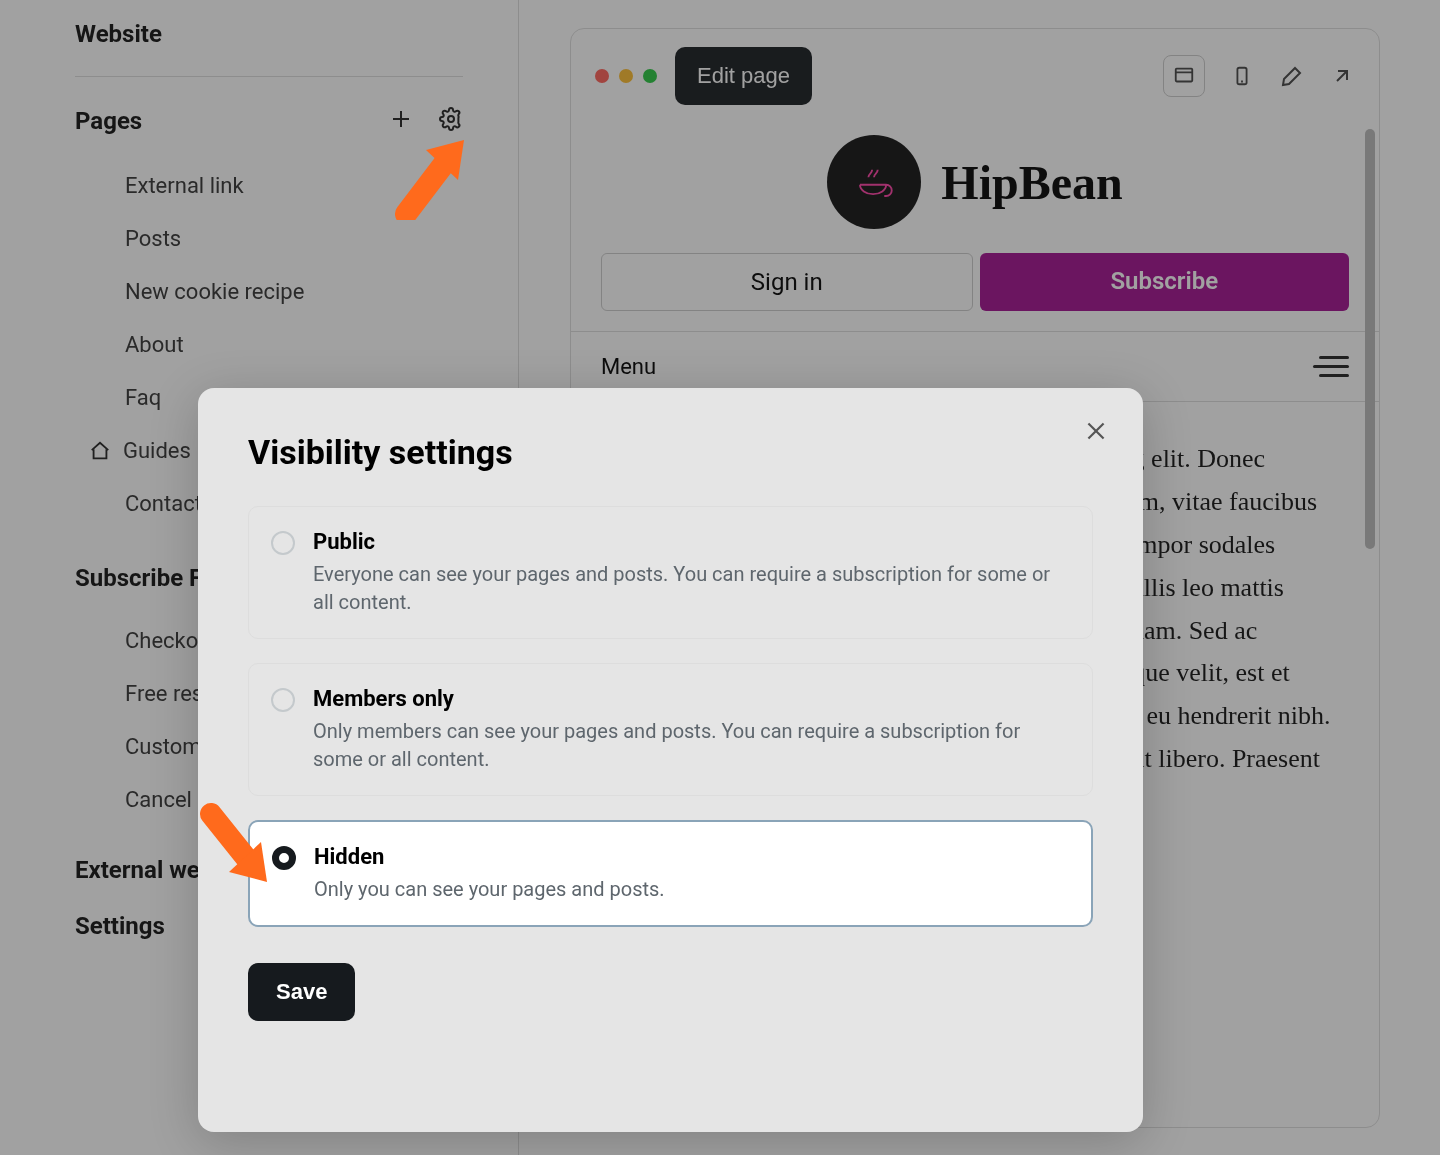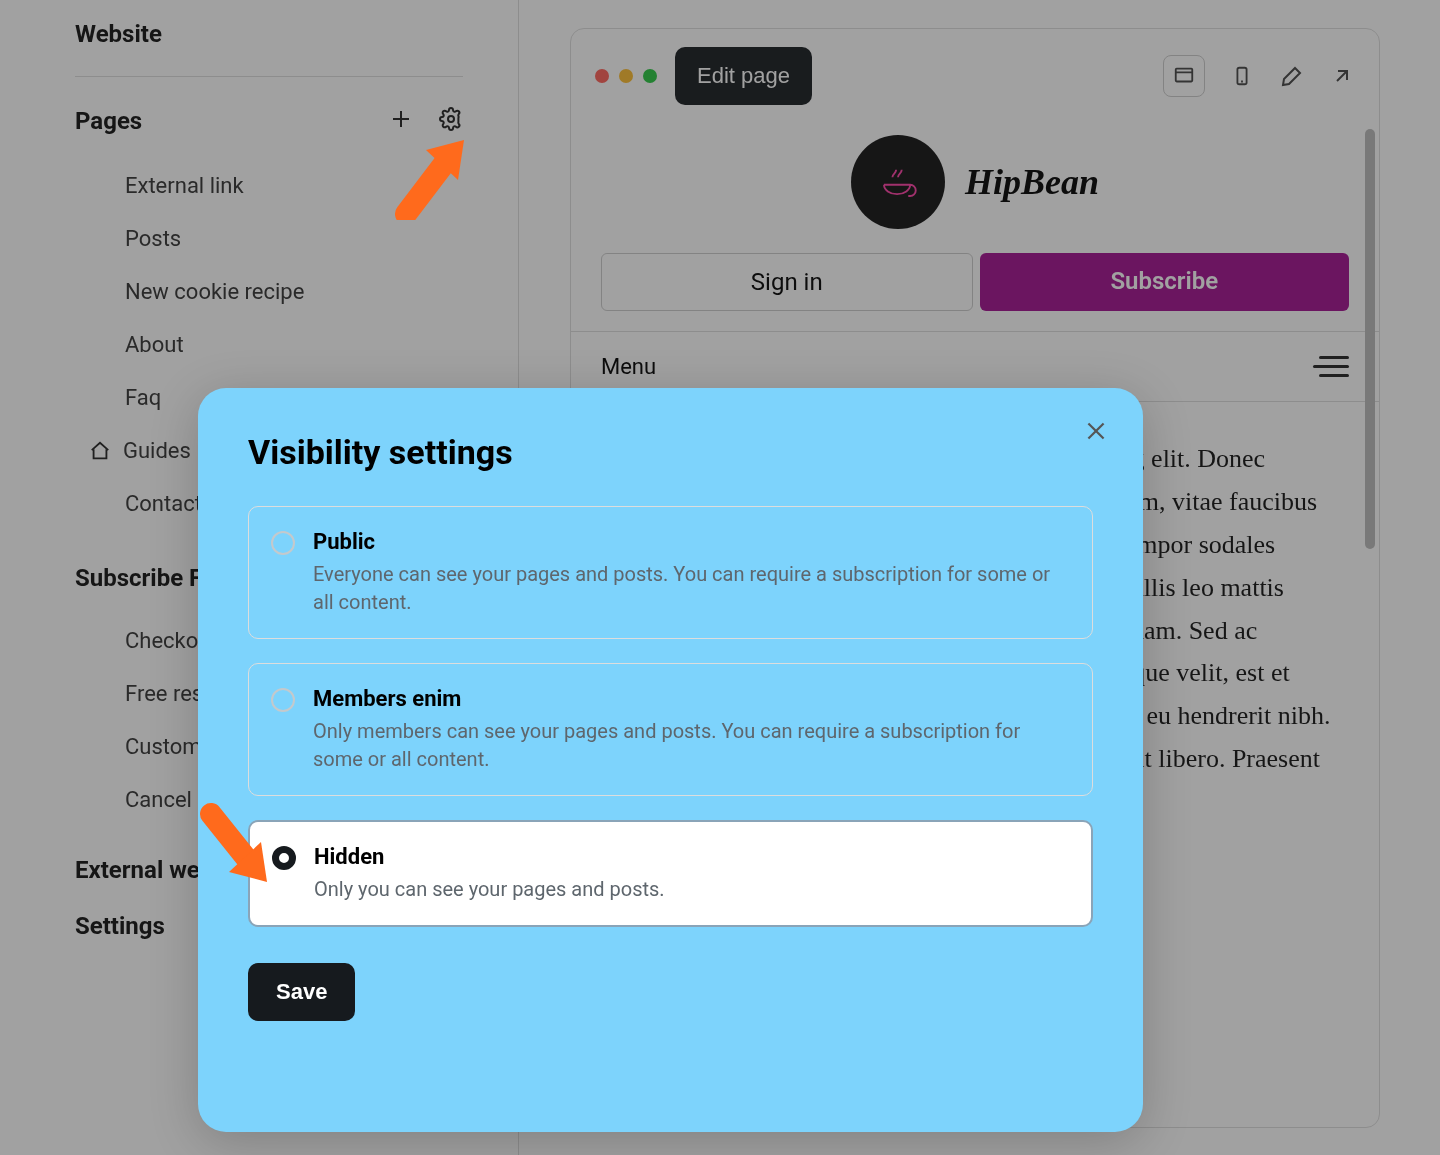--- a/index.html
+++ b/index.html
@@ -84,21 +84,21 @@
   font-weight: 500;
   border:none;
   margin-left: 18px;
 }
 .toolbar-right { display:flex; gap: 24px; align-items:center; }
 .tb-icon { width: 26px; height:26px; color:#444; display:flex; align-items:center; justify-content:center;}
 .tb-icon.boxed { border:1px solid #ccc; border-radius:8px; width:42px; height:42px;}
 
 .brand { display:flex; justify-content:center; align-items:center; gap:20px; padding: 12px 0 24px; }
 .brand-logo { width:94px; height:94px; border-radius:50%; background:#111; display:flex; align-items:center; justify-content:center; }
-.brand-name { font-family: Georgia, serif; font-style: italic; font-weight:700; font-size: 36px; }
+.brand-name { font-family: Georgia, serif; font-weight:700; font-size: 48px; }
 
 .auth-buttons { display:flex; gap: 7px; padding: 0 30px 20px; }
 .signin-btn, .subscribe-btn {
   flex:1;
   padding: 14px;
   text-align:center;
   font-size: 24px;
   border-radius: 6px;
 }
 .signin-btn { border:1px solid #ccc; background:#fff; }
@@ -135,22 +135,22 @@
   position:absolute; inset:0;
   background: rgba(30,30,30,0.42);
 }
 
 
 .modal {
   position:absolute;
   top: 388px; left: 198px;
   width: 945px;
   height: 744px;
-  background:#7dd3fc;
-  border-radius: 28px;
+  background:#e5e5e5;
+  border-radius: 16px;
   box-shadow: 0 10px 50px rgba(0,0,0,0.2);
   padding: 44px 50px;
 }
 .modal-title { font-size: 34px; font-weight:700; margin-bottom: 34px;}
 .close-x { position:absolute; top:30px; right:34px; width:26px; height:26px; color:#555; }
 .options {}
 .opt {
   border:1px solid #ddd;
   border-radius: 10px;
   padding: 22px 22px 22px 64px;
@@ -329,21 +329,21 @@
       </svg>
   </span>
   <div class="options" id="modal-options">
       <div class="opt">
         <div class="radio"></div>
         <div class="opt-title">Public</div>
         <div class="opt-desc">Everyone can see your pages and posts. You can require a subscription for some or all content.</div>
       </div>
       <div class="opt">
         <div class="radio"></div>
-        <div class="opt-title">Members enim</div>
+        <div class="opt-title">Members only</div>
         <div class="opt-desc">Only members can see your pages and posts. You can require a subscription for some or all content.</div>
       </div>
       <div class="opt selected">
         <div class="radio"></div>
         <div class="opt-title">Hidden</div>
         <div class="opt-desc">Only you can see your pages and posts.</div>
       </div>
     </div>
   <button class="save-btn">Save</button>
 </div>

